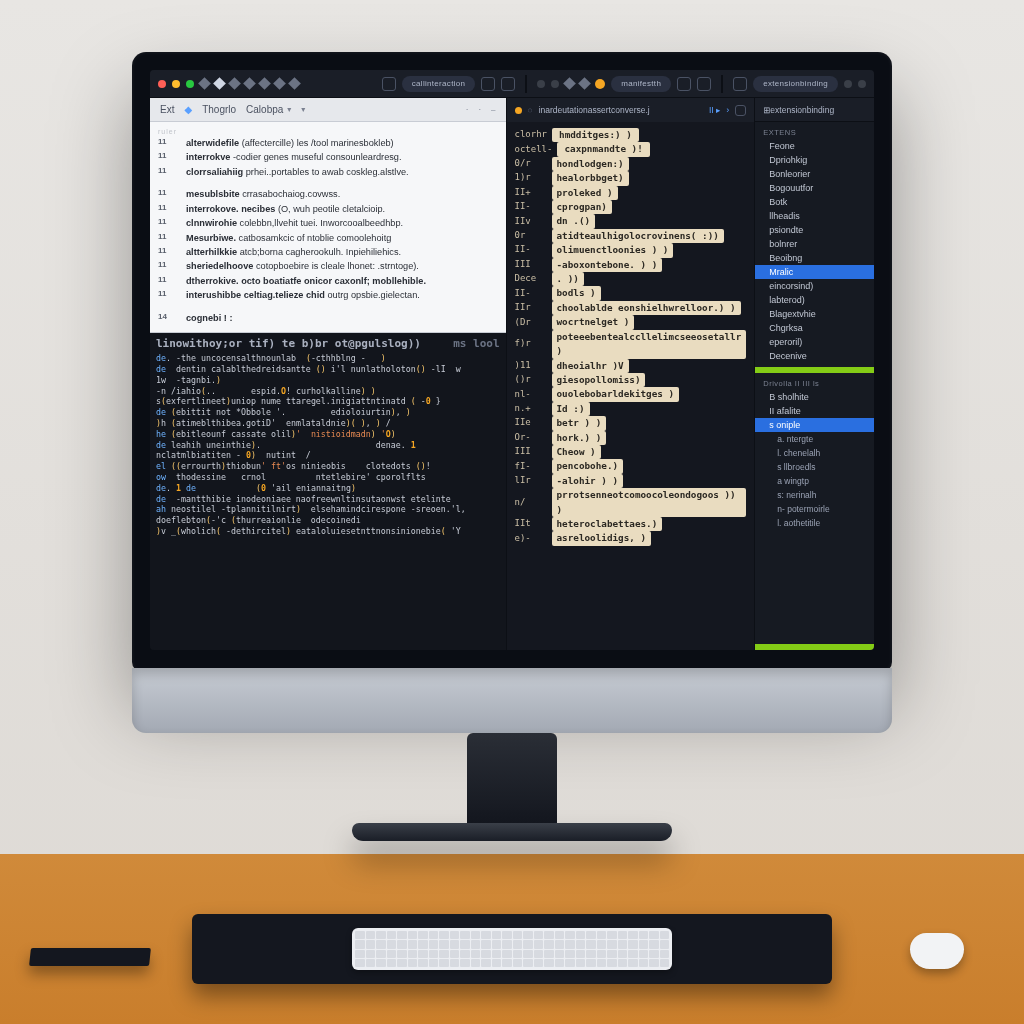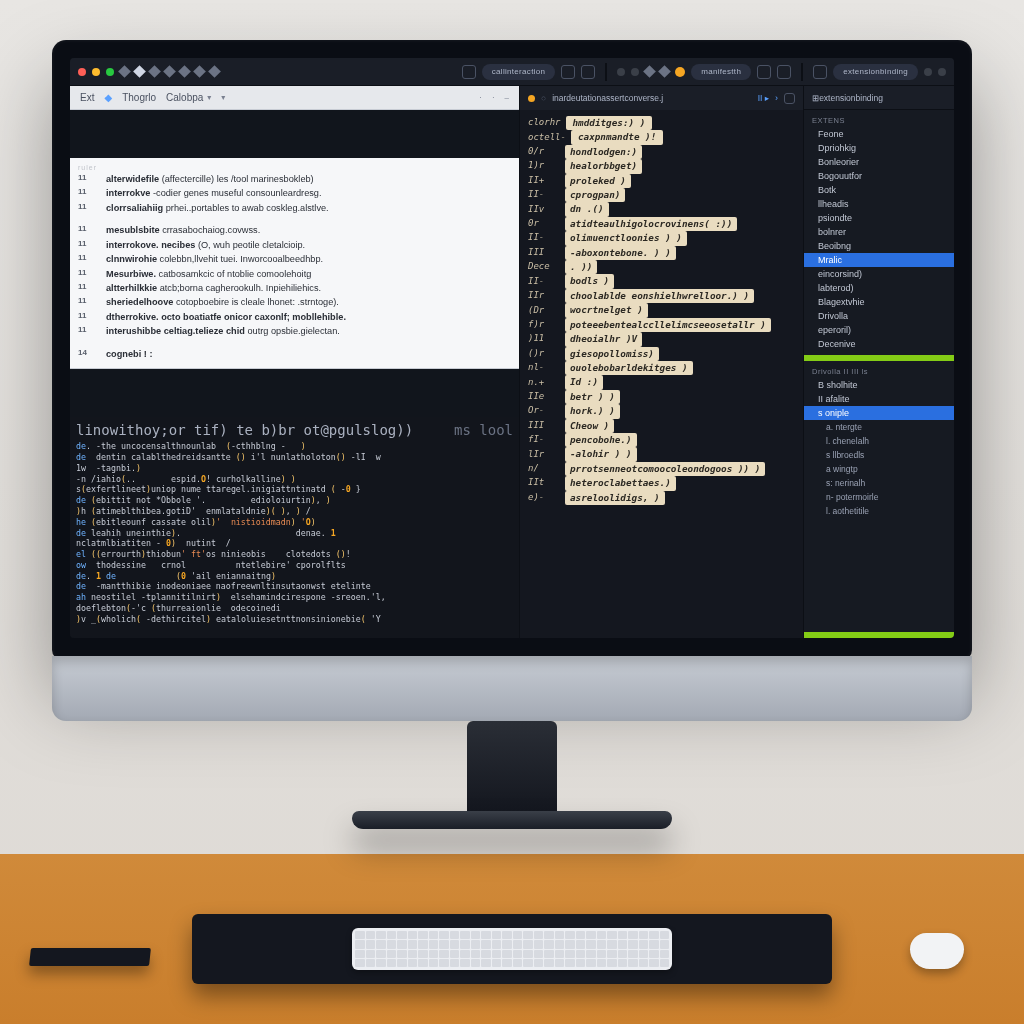--- a/index.html
+++ b/index.html
@@ -7,22 +7,22 @@
   width: 1024px; height: 1024px;
   background: linear-gradient(180deg, #e8e6e3 0%, #ddd9d4 100%);
   font-family: -apple-system, "Segoe UI", sans-serif;
   overflow: hidden;
   display: flex; align-items: flex-start; justify-content: center;
   padding-top: 40px;
 }
 
 
 .monitor {
-  width: 920px;
-  display: flex; flex-direction: column; align-items: center;
+  width: 760px;
+  display: flex; flex-direction: column; align-items: center; margin-top: 12px;
 }
 .screen-bezel {
   width: 100%;
   background: #0a0d14;
   border-radius: 14px 14px 10px 10px;
   padding: 18px 18px 22px 18px;
   box-shadow: 0 40px 80px rgba(0,0,0,.35), inset 0 0 4px rgba(255,255,255,.08);
 }
 .screen {
   width: 100%; height: 580px;
@@ -52,21 +52,21 @@
   padding: 0 10px; letter-spacing: .3px;
 }
 .sq { width: 14px; height: 14px; border: 1px solid #4a5264; border-radius: 3px; }
 .topbar .orange-dot { width: 10px; height: 10px; border-radius: 50%; background: #f5a623; }
 .topbar .sep { width: 2px; height: 18px; background: #0c0f15; margin: 0 4px; }
 
 
 .main { flex: 1; display: flex; min-height: 0; }
 
 
-.left-col { width: 450px; display: flex; flex-direction: column; border-right: 1px solid #0c0f15; gap: 48px; }
+.left-col { width: 450px; display: flex; flex-direction: column; border-right: 1px solid #0c0f15; }
 
 
 .tabstrip {
   height: 24px; background: #e6e8ec;
   display: flex; align-items: center; gap: 10px;
   padding: 0 10px; font-size: 10px; color: #4a5160;
   border-bottom: 1px solid #c8ccd4;
 }
 .tabstrip .tab { display: flex; align-items: center; gap: 4px; }
 .tabstrip .chev { font-size: 8px; color: #7a8090; }
@@ -87,21 +87,21 @@
 .doc-panel .blank { height: 6px; }
 
 
 .code-panel {
   flex: 1; background: #12151c;
   font-family: ui-monospace, "Menlo", monospace;
   font-size: 8.3px; line-height: 1.3; color: #c7ccd6;
   overflow: hidden;
   padding: 4px 6px;
 }
-.code-panel .hdr { color: #aab1c0; font-size: 14px; margin-bottom: 2px; }
+.code-panel .hdr { color: #aab1c0; font-size: 11px; margin-bottom: 2px; font-weight: bold; }
 .code-panel .row { white-space: pre; }
 .code-panel .kw { color: #6fb3ff; }
 .code-panel .fn { color: #f7c66b; }
 .code-panel .str { color: #e78a53; }
 .code-panel .hl { color: #f5a623; font-weight: 600; }
 
 
 .mid-col {
   flex: 1; background: #14171f;
   display: flex; flex-direction: column;
@@ -111,21 +111,21 @@
   height: 24px; background: #1a1e27;
   display: flex; align-items: center; gap: 6px;
   padding: 0 8px; font-size: 8.5px; color: #aeb6c8;
 }
 .mid-tab .arrow { font-size: 9px; color: #5aa0ff; }
 .mid-body {
   flex: 1; padding: 6px 8px; overflow: hidden;
   font-family: ui-monospace, monospace;
   font-size: 9.3px; line-height: 1.55;
 }
-.mid-body .line { display: flex; align-items: center; gap: 5px; font-style: italic; }
+.mid-body .line { display: flex; align-items: center; gap: 5px; }
 .mid-body .pre { color: #cbbfa6; font-size: 9px; min-width: 32px; }
 .mid-body .tok {
   background: #e9dcc0; color: #2b2822;
   padding: 0 5px; border-radius: 2px;
   font-weight: 600;
 }
 .mid-body .toklong { padding: 0 7px; }
 
 
 .right-col {
@@ -410,21 +410,21 @@
                 <div class="item">llheadis</div>
                 <div class="item">psiondte</div>
                 <div class="item">bolnrer</div>
                 <div class="item">Beoibng</div>
               </div>
             <div class="item sel">Mralic</div>
             <div id="r1b-anchor">
                 <div class="item">eincorsind)</div>
                 <div class="item">labterod)</div>
                 <div class="item">Blagextvhie</div>
-                <div class="item">Drivolla</div>
+                <div class="item">Chgrksa</div>
                 <div class="item">eperoril)</div>
                 <div class="item">Decenive</div>
               </div>
           </div>
           <div class="section" style="flex:1">
             <div class="seclabel">Drivolla  II  III  ls</div>
             <div id="r2-anchor">
                 <div class="item">B  sholhite</div>
                 <div class="item">II   afalite</div>
               </div>

